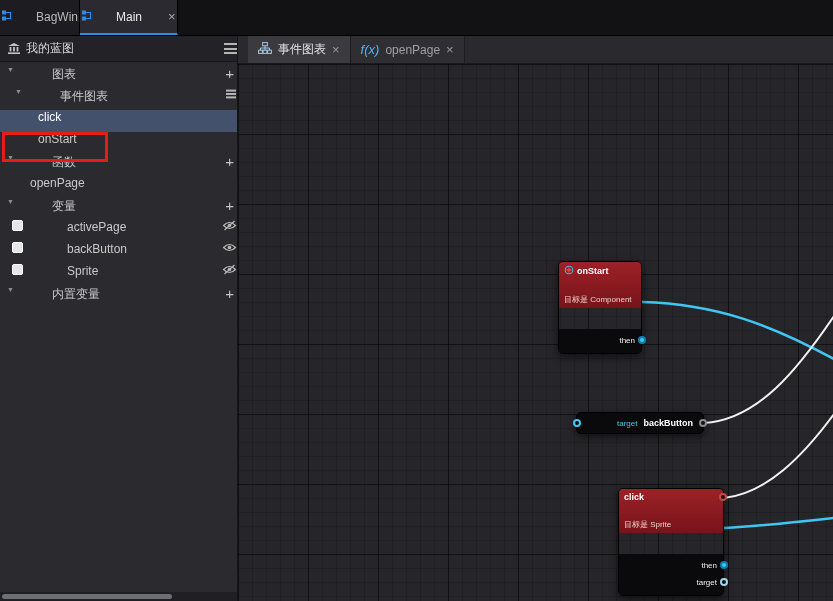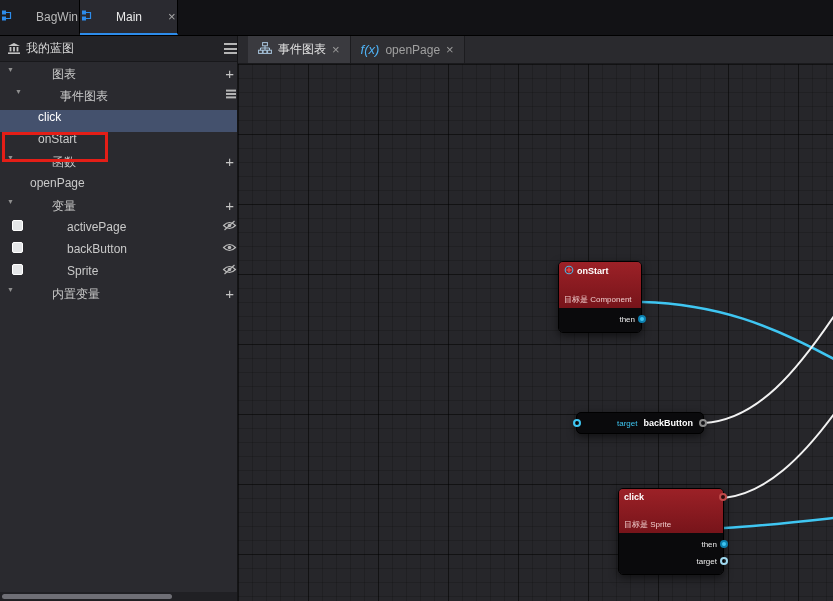--- a/index.html
+++ b/index.html
@@ -56,21 +56,21 @@
       linear-gradient(90deg, rgba(0,0,0,.16) 1px, transparent 1px);
     background-size:70px 70px,70px 70px,14px 14px,14px 14px;
   }
   .wires { position:absolute; left:0; top:0; }
 
   
   .node { position:absolute; border-radius:5px; border:1px solid #000; box-shadow:0 3px 8px rgba(0,0,0,.55); }
   .node-header { background:linear-gradient(#9c2127,#77141a); border-radius:4px 4px 0 0; padding:3px 6px 3px 5px; position:relative; }
   .node-title { color:#fff; font-weight:bold; font-size:9px; display:flex; align-items:center; gap:3px; }
   .node-sub { color:#f0cdcd; font-size:8px; margin-top:17px; white-space:nowrap; }
-  .node-body { background:#0a0a0c; border-radius:0 0 4px 4px; padding:3px 6px 4px 6px; }
+  .node-body { background:#0a0a0c; border-radius:0 0 4px 4px; padding:3px 6px 4px 6px;margin-top:21px; }
   .pin-row { display:flex; justify-content:flex-end; align-items:center; height:17px; position:relative; color:#ececec; font-size:8px; }
   .pin { position:absolute; width:8px; height:8px; border-radius:50%; cursor:pointer; }
   .pin.out { right:-11px; }
   .pin.exec { background:#3fc6f2; border:2px solid #0d7fae; }
   .pin.event-out { background:transparent; border:2px solid #9fd8ef; }
   .pin.header-out { position:absolute; right:-4px; top:4px; width:8px; height:8px; border-radius:50%; background:#2a0c0d; border:2px solid #c04a4a; }
 
   .getter { position:absolute; width:128px; height:22px; background:#0a0a0c; border:1px solid #000; border-radius:5px; display:flex; align-items:center; padding:0 10px; box-shadow:0 3px 8px rgba(0,0,0,.55); }
   .getter .in-pin { position:absolute; left:-4px; top:6px; width:8px; height:8px; border-radius:50%; background:transparent; border:2px solid #3fc6f2; }
   .getter .out-pin { position:absolute; right:-4px; top:6px; width:8px; height:8px; border-radius:50%; background:#131316; border:2px solid #8a8a8a; }

